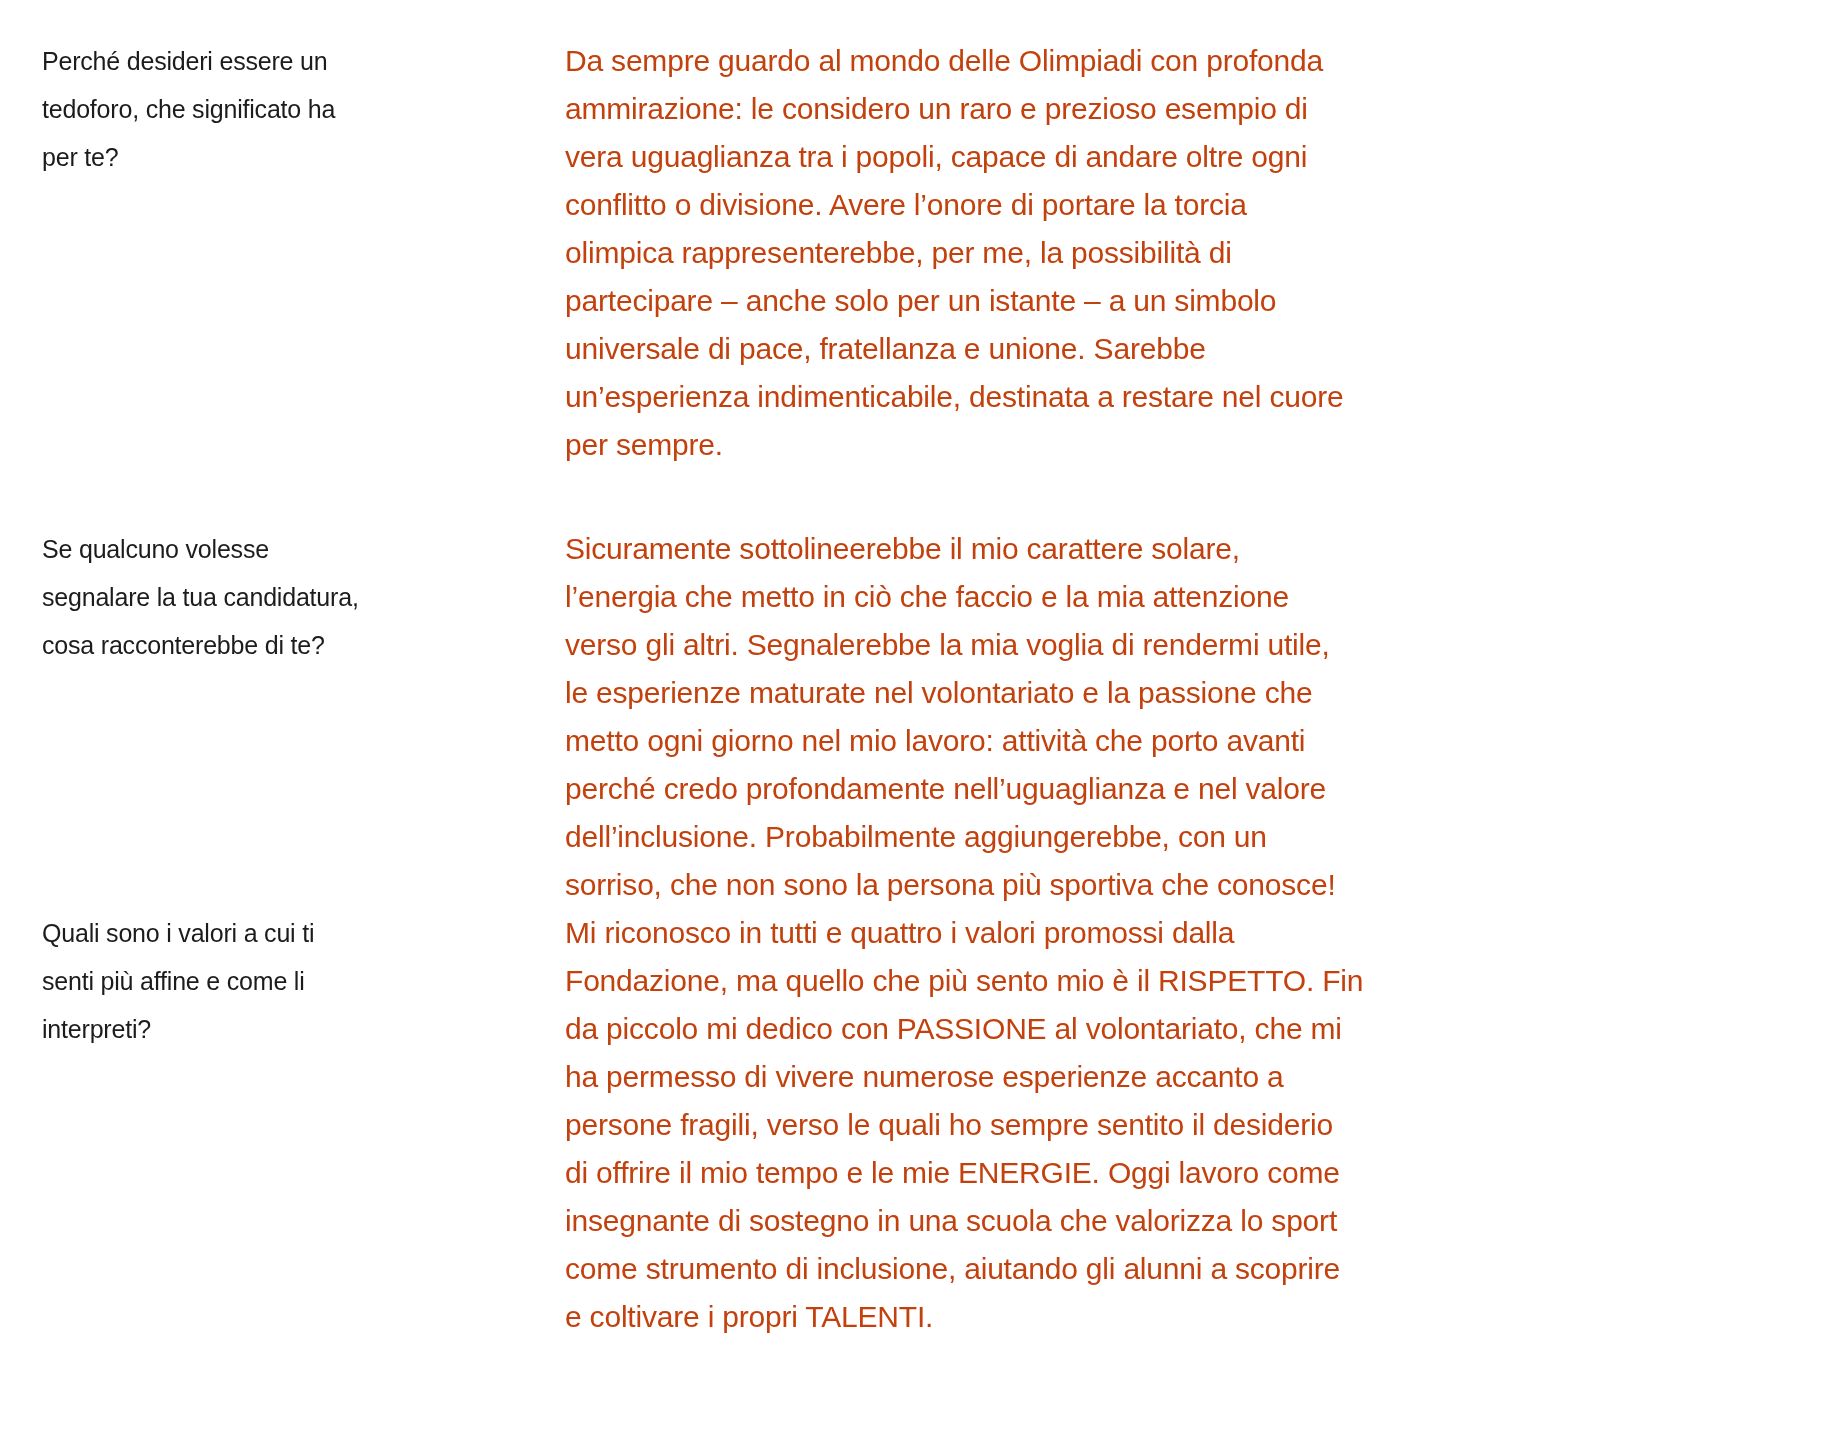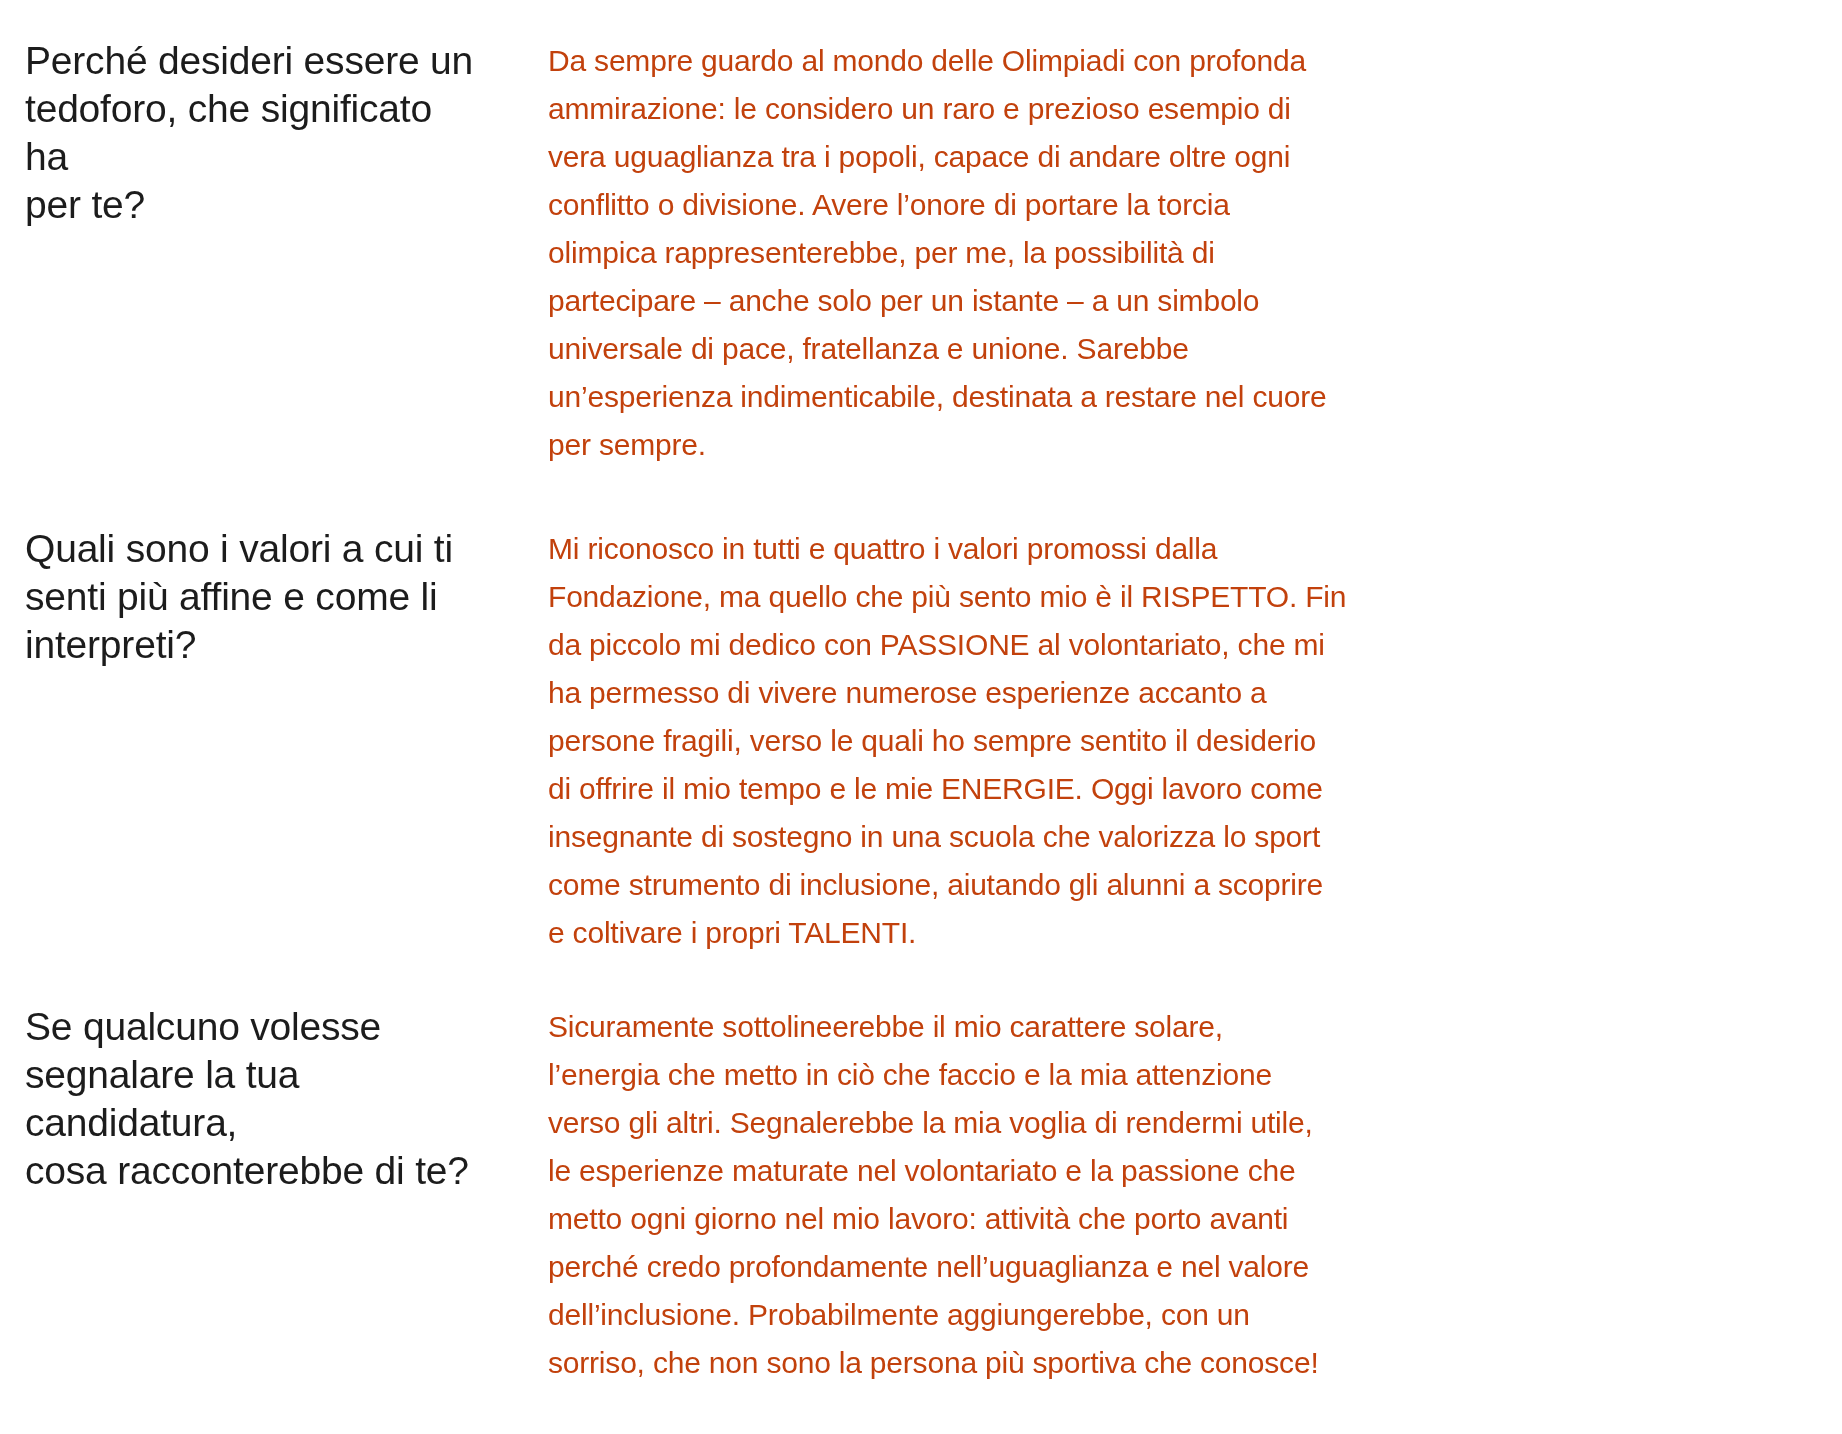--- a/index.html
+++ b/index.html
@@ -21,25 +21,26 @@
   .qa-row {
     display: flex;
     align-items: flex-start;
   }
   .qa-row.gap-1 { margin-bottom: 56px; }
   .qa-row.gap-2 { margin-bottom: 46px; }
   .q-cell {
     width: 460px;
     flex-shrink: 0;
     margin-right: 63px;
-    font-size: 39px;
+    font-size: 25px;
     line-height: 48px;
     color: #1c1c1c;
     white-space: pre-line;
     letter-spacing: -0.2px;
+    margin-left: 17px;
   }
   .a-cell {
     width: 960px;
     font-size: 30px;
     line-height: 48px;
     color: #c2410c;
     white-space: pre-line;
     letter-spacing: -0.2px;
   }
 </style>
@@ -56,42 +57,42 @@
 ammirazione: le considero un raro e prezioso esempio di
 vera uguaglianza tra i popoli, capace di andare oltre ogni
 conflitto o divisione. Avere l’onore di portare la torcia
 olimpica rappresenterebbe, per me, la possibilità di
 partecipare – anche solo per un istante – a un simbolo
 universale di pace, fratellanza e unione. Sarebbe
 un’esperienza indimenticabile, destinata a restare nel cuore
 per sempre.</div>
   </div>
 
+  <div class="qa-row">
+    <div class="q-cell">Se qualcuno volesse
+segnalare la tua candidatura,
+cosa racconterebbe di te?</div>
+    <div class="a-cell">Sicuramente sottolineerebbe il mio carattere solare,
+l’energia che metto in ciò che faccio e la mia attenzione
+verso gli altri. Segnalerebbe la mia voglia di rendermi utile,
+le esperienze maturate nel volontariato e la passione che
+metto ogni giorno nel mio lavoro: attività che porto avanti
+perché credo profondamente nell’uguaglianza e nel valore
+dell’inclusione. Probabilmente aggiungerebbe, con un
+sorriso, che non sono la persona più sportiva che conosce!</div>
+  </div>
+
   <div class="qa-row gap-2">
     <div class="q-cell">Quali sono i valori a cui ti
 senti più affine e come li
 interpreti?</div>
     <div class="a-cell">Mi riconosco in tutti e quattro i valori promossi dalla
 Fondazione, ma quello che più sento mio è il RISPETTO. Fin
 da piccolo mi dedico con PASSIONE al volontariato, che mi
 ha permesso di vivere numerose esperienze accanto a
 persone fragili, verso le quali ho sempre sentito il desiderio
 di offrire il mio tempo e le mie ENERGIE. Oggi lavoro come
 insegnante di sostegno in una scuola che valorizza lo sport
 come strumento di inclusione, aiutando gli alunni a scoprire
 e coltivare i propri TALENTI.</div>
   </div>
 
-  <div class="qa-row">
-    <div class="q-cell">Se qualcuno volesse
-segnalare la tua candidatura,
-cosa racconterebbe di te?</div>
-    <div class="a-cell">Sicuramente sottolineerebbe il mio carattere solare,
-l’energia che metto in ciò che faccio e la mia attenzione
-verso gli altri. Segnalerebbe la mia voglia di rendermi utile,
-le esperienze maturate nel volontariato e la passione che
-metto ogni giorno nel mio lavoro: attività che porto avanti
-perché credo profondamente nell’uguaglianza e nel valore
-dell’inclusione. Probabilmente aggiungerebbe, con un
-sorriso, che non sono la persona più sportiva che conosce!</div>
-  </div>
-
 </div>
 
 </body></html>

